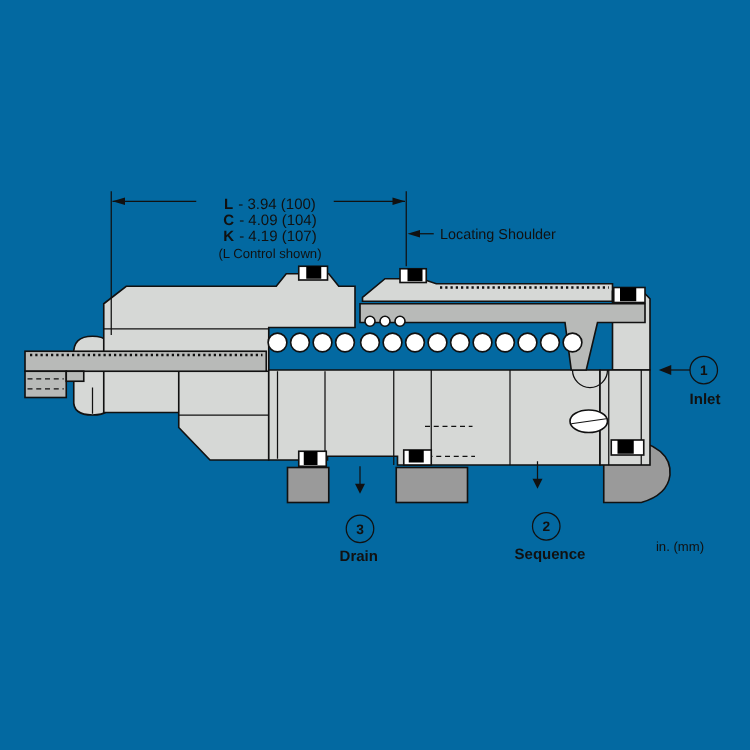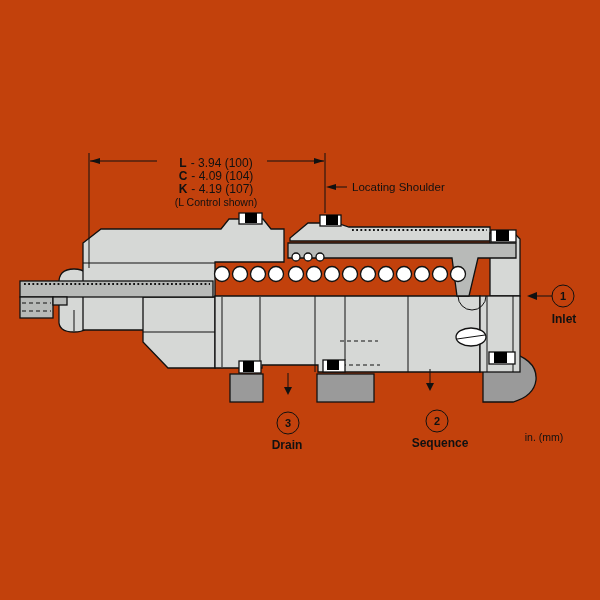--- a/index.html
+++ b/index.html
@@ -1,16 +1,16 @@
 <!DOCTYPE html>
 <html><head>
 <meta charset="utf-8">
 <style>
   html,body{margin:0;padding:0;background:#fff;}
-  .stage{position:relative;width:600px;height:600px;background:#c2410c;overflow:hidden;
+  .stage{position:relative;width:600px;height:600px;background:#0369a1;overflow:hidden;
          font-family:"Liberation Sans",sans-serif;}
   svg{position:absolute;left:0;top:0;}
   .outl{stroke:#111;stroke-width:1.3;stroke-linejoin:miter;}
   .thin{stroke:#111;stroke-width:1;fill:none;}
   .dash{stroke:#111;stroke-width:1;stroke-dasharray:4 3;fill:none;}
   .dots{stroke:#111;stroke-width:2;stroke-dasharray:1.8 2.4;fill:none;}
   .annln{stroke:#111;stroke-width:1;fill:none;}
   .arrow{fill:#111;stroke:none;}
   text{fill:#111;stroke:none;}
   .dimtxt{font-size:12px;}

